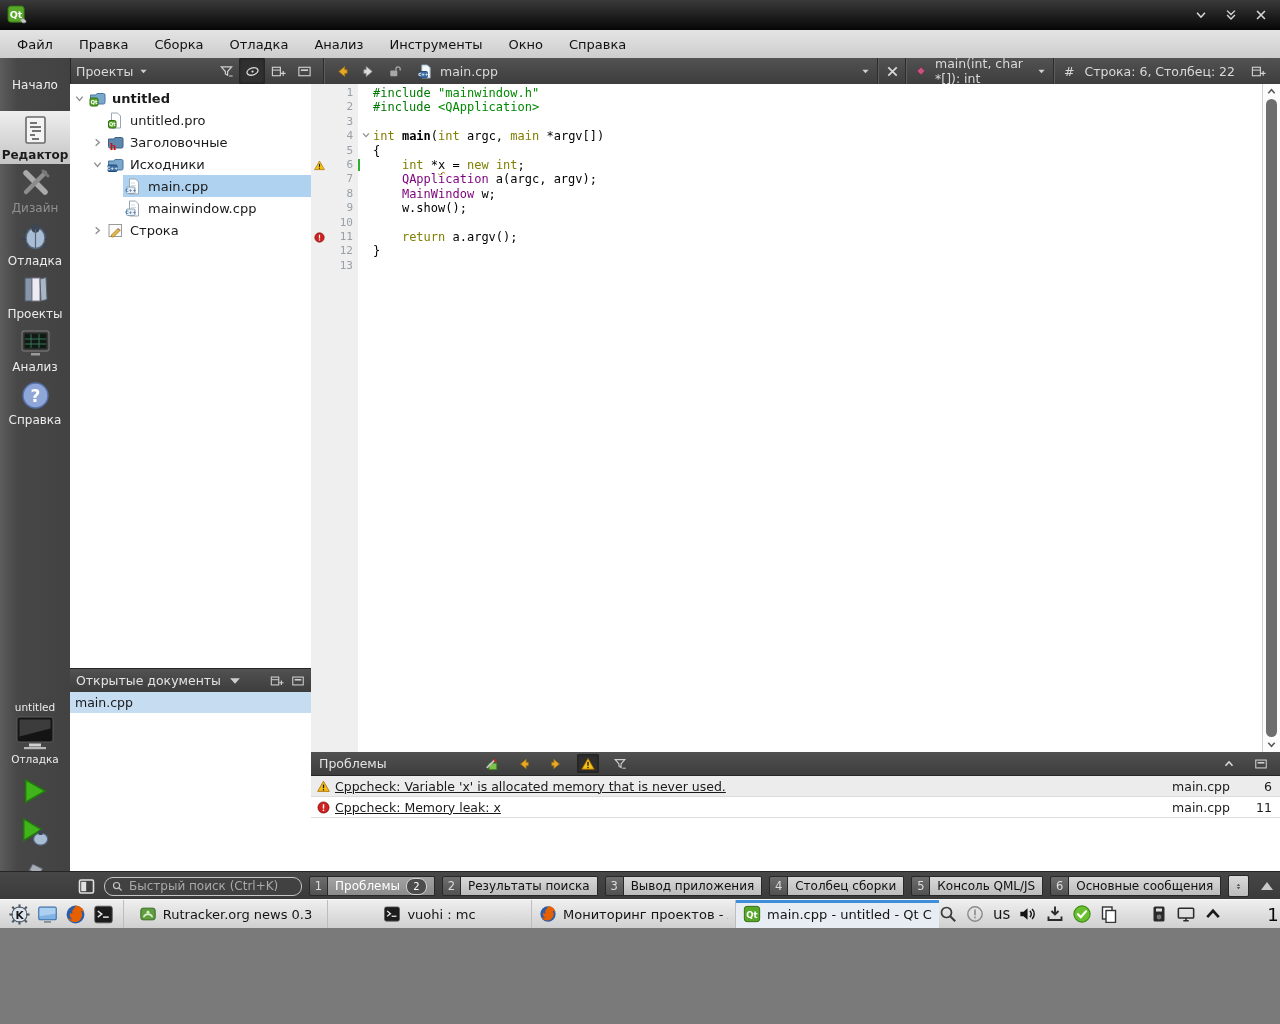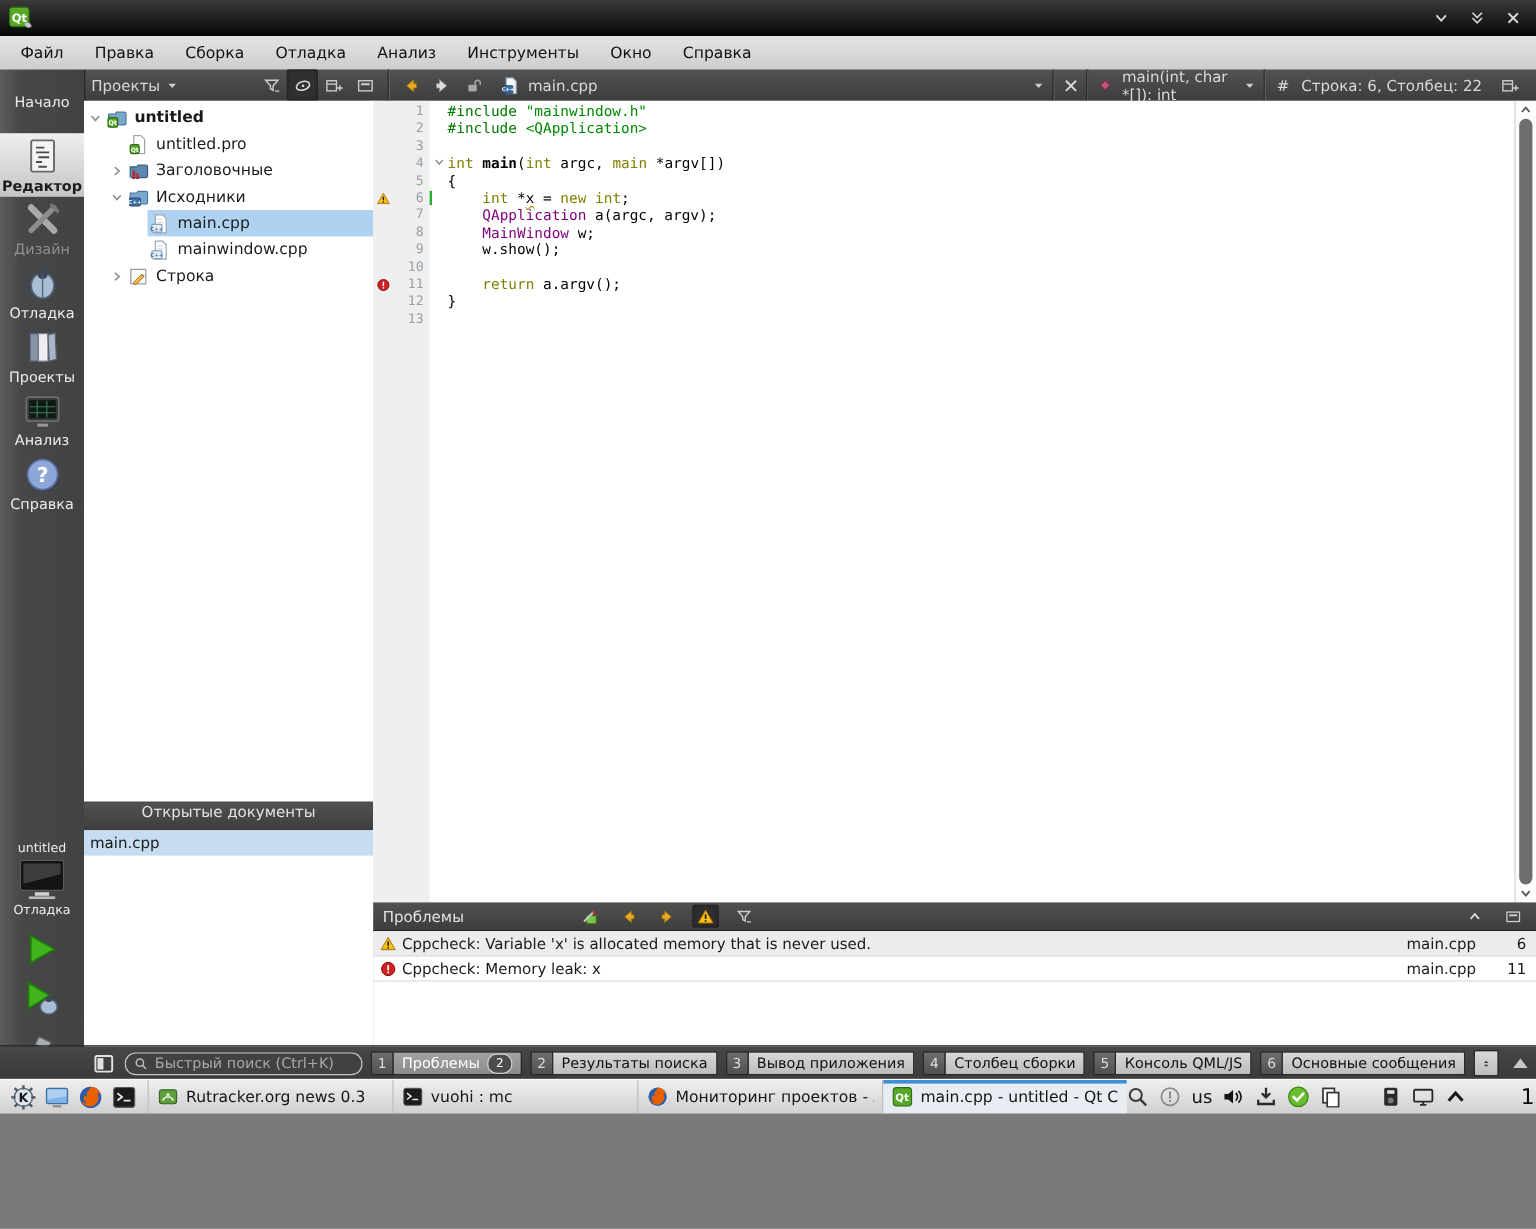--- a/index.html
+++ b/index.html
@@ -58,21 +58,21 @@
   .tree{position:absolute;top:0;left:0;right:0;height:584px;padding-top:3px;overflow:hidden;}
   .tree-row{display:flex;align-items:center;height:22px;}
   .expander{width:15px;display:flex;justify-content:center;}
   .expander svg{width:11px;height:11px;}
   .tree-inner{display:flex;align-items:center;gap:6px;flex:1;height:100%;padding-left:2px;}
   .tree-inner.selected{background:#aed2f0;}
   .tree-inner svg{width:17px;height:17px;}
   .tree-row.bold .tree-label{font-weight:bold;}
   .docs-header{position:absolute;top:584px;left:0;right:0;height:23px;background:linear-gradient(#515151,#3d3d3d);
                border-top:1px solid #262626;border-bottom:1px solid #262626;display:flex;align-items:center;
-               color:#e3e3e3;font-size:12.5px;padding:0 6px;gap:7px;flex-direction:column;}
+               color:#e3e3e3;font-size:12.5px;padding:0 6px;gap:7px;}
   .docs-header .icon svg{width:14px;height:14px;}
   .docs-list{position:absolute;top:608px;left:0;right:0;bottom:0;background:#fff;}
   .doc-row{height:21px;display:flex;align-items:center;padding-left:5px;font-size:12.5px;}
   .doc-row.selected{background:#c5dcf1;}
 
   
   .editor{top:84px;left:311px;right:0;height:668px;background:#fff;overflow:hidden;}
   .gutter-bg{position:absolute;left:0;top:0;bottom:0;width:47px;background:#efefef;}
   .code{position:absolute;left:0;top:2px;right:17px;font-family:"DejaVu Sans Mono","Liberation Mono",monospace;font-size:12px;}
   .cl{display:flex;height:14.4px;line-height:14.4px;}
@@ -100,21 +100,21 @@
   .issues-header{height:23px;background:linear-gradient(#515151,#3d3d3d);border-bottom:1px solid #262626;
                  display:flex;align-items:center;color:#e3e3e3;font-size:12.5px;padding:0 8px;gap:10px;}
   .issues-title{width:152px;}
   .ih-btn{display:flex;align-items:center;justify-content:center;width:22px;height:19px;}
   .ih-btn svg{width:14px;height:14px;}
   .ih-btn.pressed{background:#2e2e2e;border-radius:2px;box-shadow:inset 0 0 3px #141414;}
   .issue-row{display:flex;align-items:center;height:20px;font-size:12.5px;border-bottom:1px solid #dcdcdc;color:#1a1a1a;}
   .issue-row.odd{background:#ececec;}
   .issue-icon{width:24px;display:flex;justify-content:center;}
   .issue-icon svg{width:13px;height:13px;}
-  .issue-text{flex:1;}
+  .issue-text{flex:1;text-decoration:underline;}
   .issue-file{width:90px;text-align:right;}
   .issue-line{width:42px;text-align:right;padding-right:8px;}
 
   
   .outputbar{left:0;right:0;bottom:28px;height:28px;background:linear-gradient(#474747,#3a3a3a);
              border-top:1px solid #262626;display:flex;align-items:center;padding-left:78px;}
   .sb-toggle{margin-right:9px;}
   .sb-toggle svg{width:17px;height:17px;}
   .qsearch{width:182px;height:17px;border:1px solid #c6c6c6;border-radius:9px;background:#414141;
            display:flex;align-items:center;padding:0 7px;gap:4px;}
@@ -135,21 +135,21 @@
   .spinner svg{width:9px;height:7px;}
   .corner-tri{margin-left:auto;margin-right:7px;width:0;height:0;border-left:6px solid transparent;
               border-right:6px solid transparent;border-bottom:8px solid #c9c9c9;}
 
   
   .taskbar{left:0;right:0;bottom:0;height:28px;background:linear-gradient(#efefef,#d0d0d0);
            border-top:1px solid #fafafa;display:flex;align-items:center;color:#141414;}
   .launchers{display:flex;align-items:center;gap:7px;padding:0 9px;}
   .launcher svg{width:21px;height:21px;}
   .task{width:204px;height:28px;display:flex;align-items:center;gap:6px;padding:0 7px;border-left:1px solid #bdbdbd;
-        position:relative;overflow:hidden;white-space:nowrap;font-size:13px;box-sizing:border-box;}
+        position:relative;overflow:hidden;white-space:nowrap;font-size:13px;box-sizing:border-box;justify-content:center;}
   .task svg{width:18px;height:18px;flex-shrink:0;}
   .task.active{background:#e8edf3;}
   .task.active::before{content:'';position:absolute;top:0;left:0;right:0;height:3px;background:#3f8fd8;}
   .task-label{overflow:hidden;}
   .tray{margin-left:auto;display:flex;align-items:center;gap:9px;padding-right:9px;}
   .tray .icon svg{width:18px;height:18px;}
   .kbd-layout{font-size:15px;color:#141414;}
   .tray-gap{width:14px;}
   .clock{font-size:18px;color:#0a0a0a;margin-left:36px;}
 </style>

